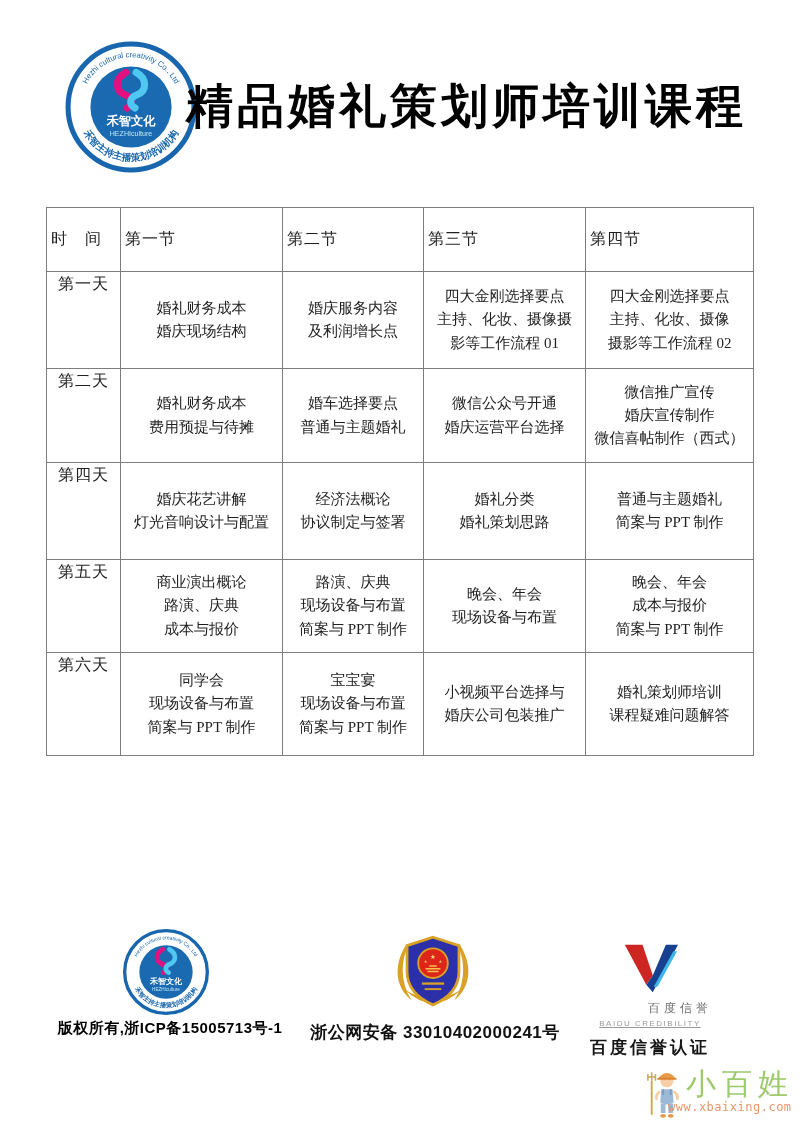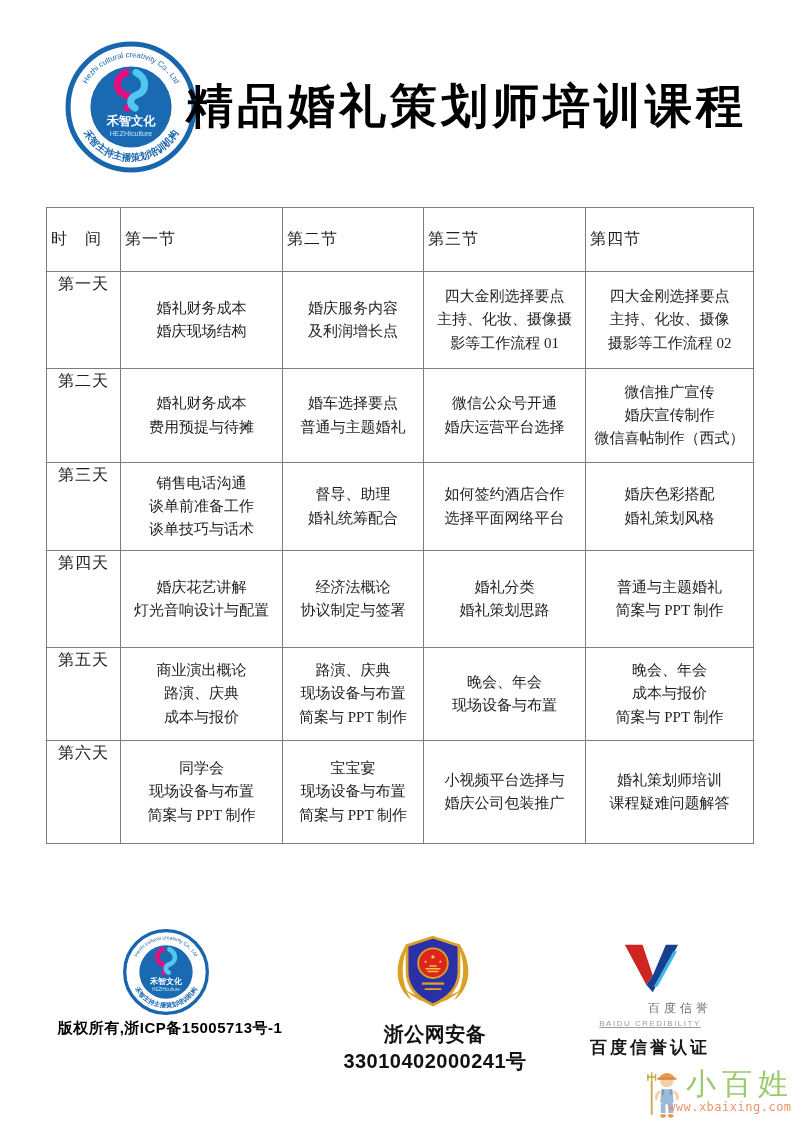--- a/index.html
+++ b/index.html
@@ -33,21 +33,21 @@
     white-space:pre-line;line-height:1.55;
   }
   .logo-foot{position:absolute;left:122px;top:928px;width:88px;height:88px;}
   .copyright-text{
     position:absolute;left:40px;top:1019px;width:260px;text-align:center;
     font-size:15px;font-weight:600;color:#000000;letter-spacing:.5px;
   }
   .police-badge{position:absolute;left:391px;top:928px;width:84px;height:88px;}
   .police-text{
     position:absolute;left:310px;top:1021px;width:250px;text-align:center;
-    font-size:20px;font-weight:700;color:#111;letter-spacing:.5px;
+    font-size:17px;font-weight:700;color:#111;letter-spacing:.5px;
   }
   .baidu-block{position:absolute;left:588px;top:940px;width:124px;text-align:center;}
   .baidu-v{width:62px;height:56px;display:block;margin:0 auto;}
   .baidu-cn{font-size:12px;color:#6e6e6e;letter-spacing:4px;margin-top:4px;text-align:right;}
   .baidu-en{font-size:8px;color:#9b9b9b;letter-spacing:1.5px;margin-top:2px;text-decoration:underline;}
   .baidu-cert{font-size:17px;font-weight:700;color:#151515;letter-spacing:3px;margin-top:8px;}
   
   .watermark{position:absolute;left:646px;top:1064px;width:150px;height:60px;}
   .mascot{position:absolute;left:0;top:2px;width:38px;height:56px;}
   .wm-name{
@@ -159,32 +159,20 @@
     <td class="course-cell">婚礼财务成本
 费用预提与待摊</td>
     <td class="course-cell">婚车选择要点
 普通与主题婚礼</td>
     <td class="course-cell">微信公众号开通
 婚庆运营平台选择</td>
     <td class="course-cell">微信推广宣传
 婚庆宣传制作
 微信喜帖制作（西式）</td>
   </tr>
-  <tr style="height:88px">
-    <td class="day-cell">第三天</td>
-    <td class="course-cell">销售电话沟通
-谈单前准备工作
-谈单技巧与话术</td>
-    <td class="course-cell">督导、助理
-婚礼统筹配合</td>
-    <td class="course-cell">如何签约酒店合作
-选择平面网络平台</td>
-    <td class="course-cell">婚庆色彩搭配
-婚礼策划风格</td>
-  </tr>
   <tr style="height:97px">
     <td class="day-cell">第四天</td>
     <td class="course-cell">婚庆花艺讲解
 灯光音响设计与配置</td>
     <td class="course-cell">经济法概论
 协议制定与签署</td>
     <td class="course-cell">婚礼分类
 婚礼策划思路</td>
     <td class="course-cell">普通与主题婚礼
 简案与 PPT 制作</td>

